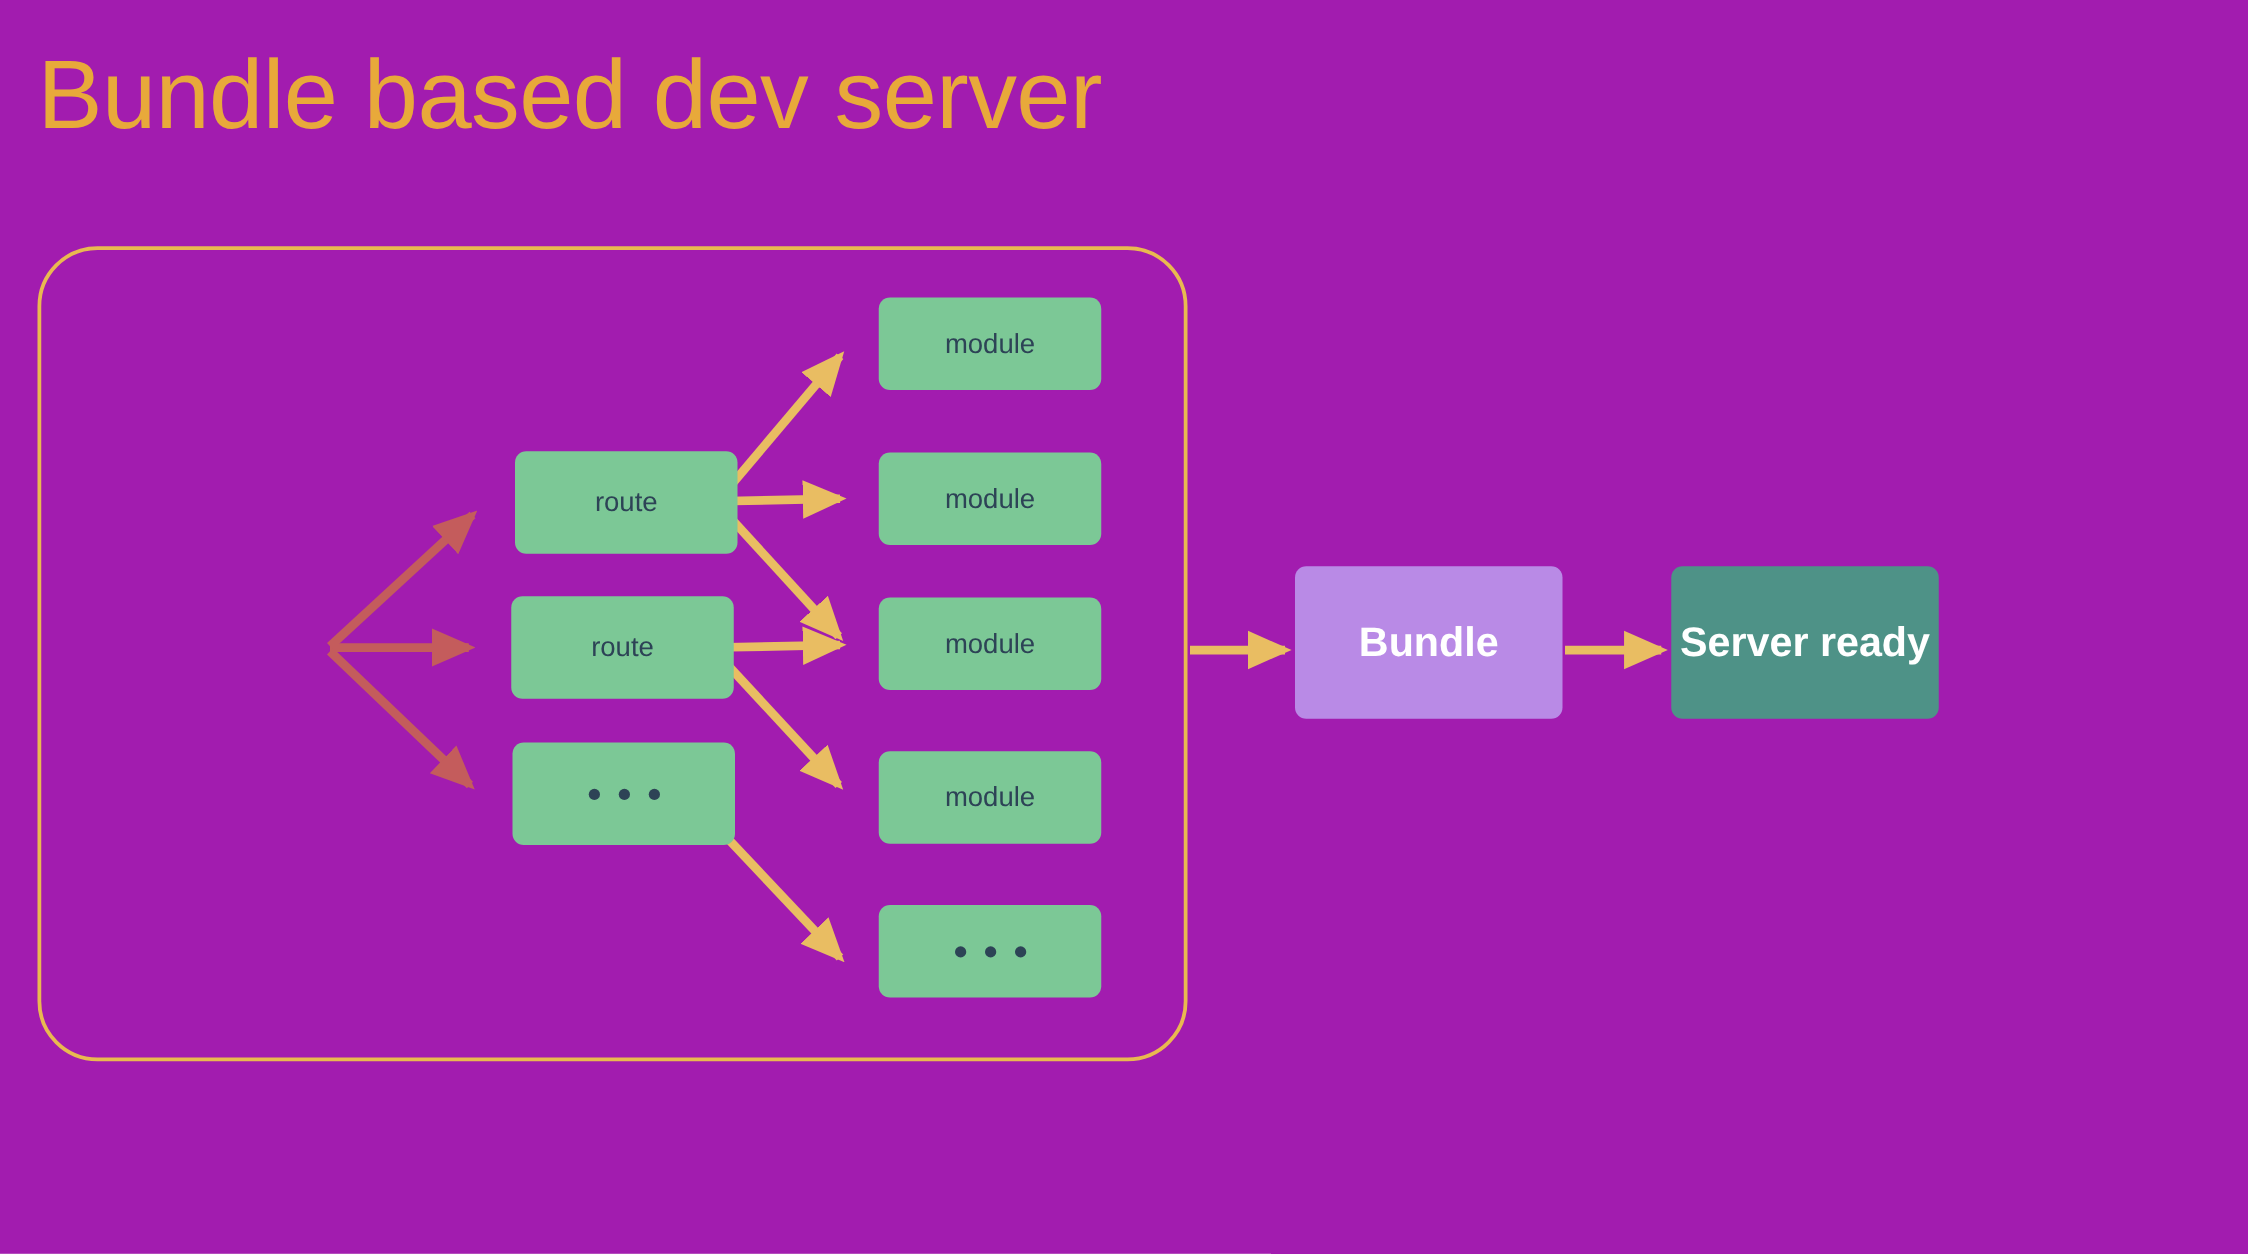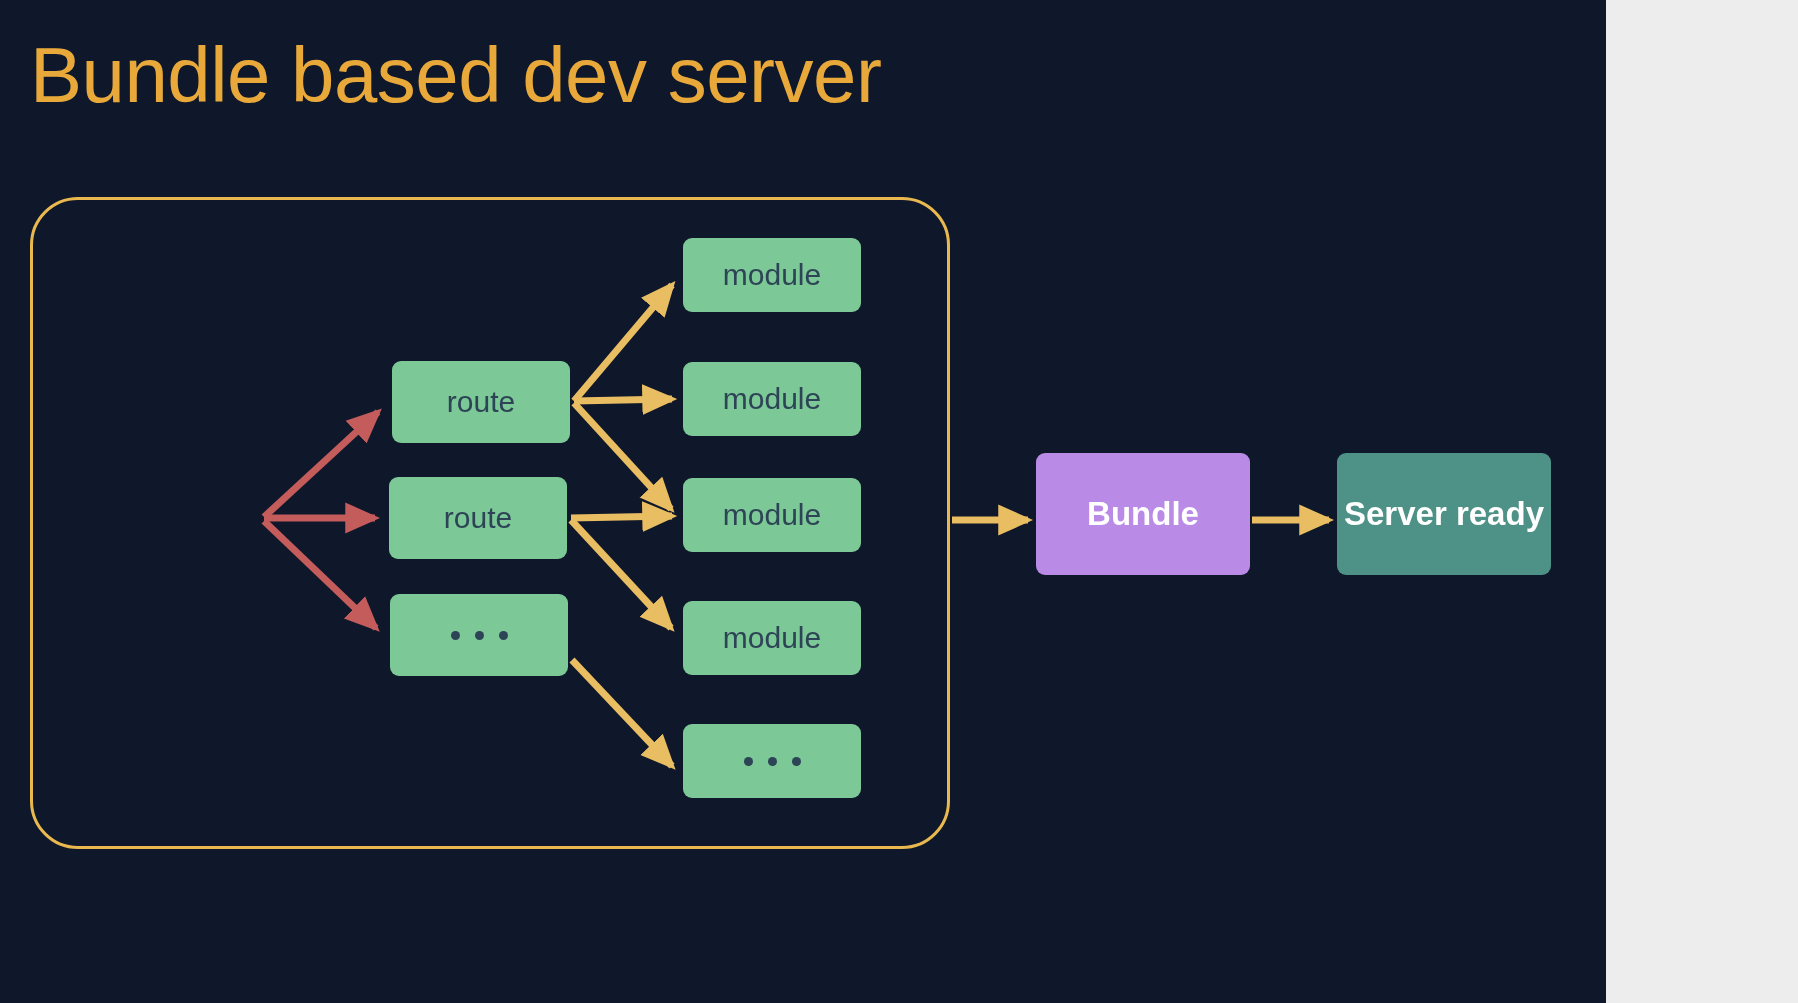--- a/index.html
+++ b/index.html
@@ -8,23 +8,23 @@
     background: #ededed;
   }
   body {
     width: 1798px;
     height: 1003px;
     overflow: hidden;
     font-family: "Liberation Sans", sans-serif;
   }
   #stage {
     position: relative;
-    width: 1606px;
+    width: 1798px;
     height: 1003px;
-    background: #0f172a;
+    background: #a21caf;
   }
   #title {
     position: absolute;
     left: 30px;
     top: 36px;
     font-size: 78px;
     font-weight: 400;
     letter-spacing: -0.5px;
     color: #e8a93a;
     white-space: nowrap;
@@ -57,22 +57,23 @@
   }
   .node-entry {
     background: #cde585;
     color: #2d4356;
     font-size: 31px;
     font-weight: 500;
   }
   .node-green {
     background: #7cc896;
     color: #2d4356;
-    font-size: 30px;
+    font-size: 22px;
     font-weight: 500;
+    margin-left: 20px;
   }
   .node-bundle {
     background: #b98ae6;
     color: #ffffff;
     font-size: 33px;
     font-weight: 700;
   }
   .node-server {
     background: #4e9287;
     color: #ffffff;

